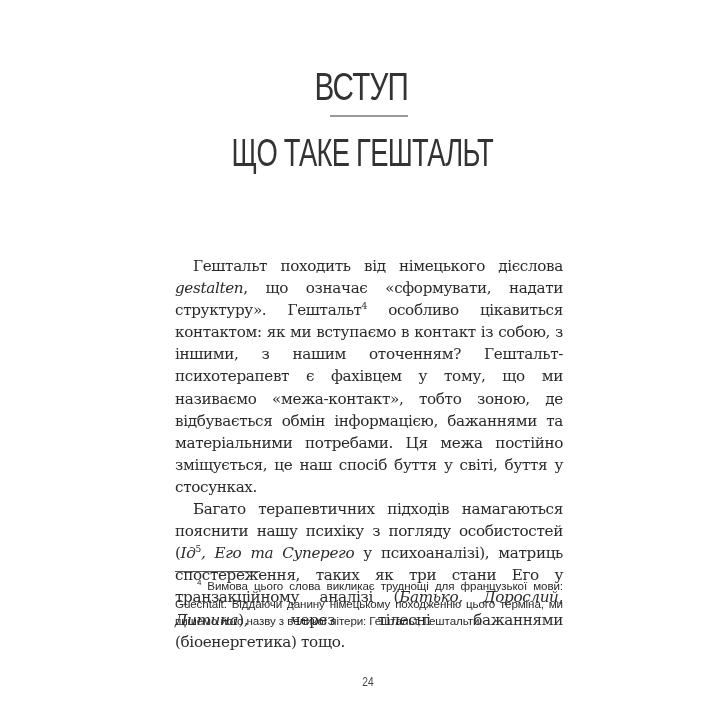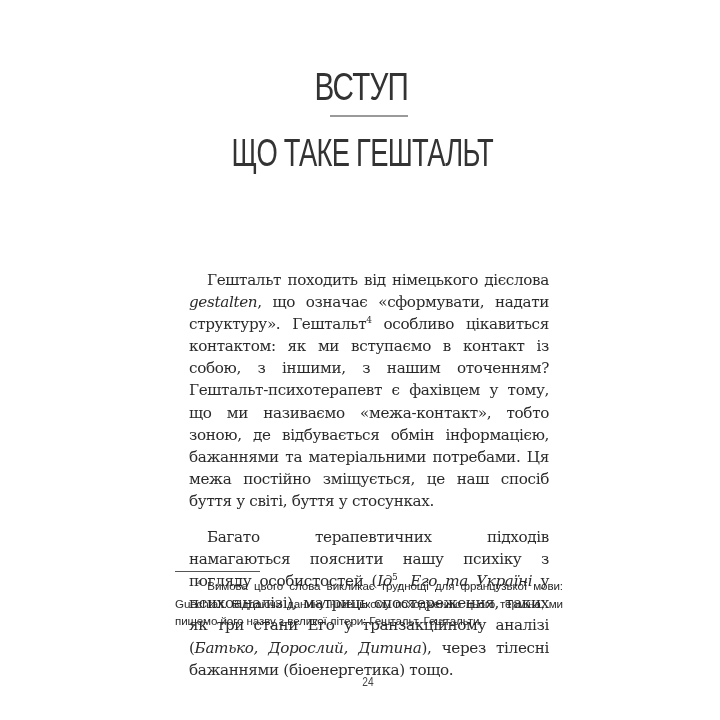--- a/index.html
+++ b/index.html
@@ -21,21 +21,21 @@
       position: absolute; left: 0; width: 720px; top: 132px; text-align: center;
       font-family: "Liberation Sans", sans-serif; font-size: 38px; letter-spacing: -1px;
       transform: scaleX(0.72); transform-origin: 368px 0; color: #333;
     }
     .body {
       position: absolute; left: 175px; top: 255px; width: 388px;
       font-family: "DejaVu Serif", serif; font-size: 15.2px; line-height: 22.1px;
       text-align: justify; color: #2a2a2a;
       letter-spacing: -0.35px;
     }
-    .body p { margin: 14px; text-indent: 18px; }
+    .body p { margin: 0; text-indent: 18px; }
     .body i { font-style: italic; }
     sup { font-size: 9px; line-height: 0; vertical-align: 6px; }
     .fn-rule {
       position: absolute; left: 175px; top: 571px; width: 85px; height: 1px; background: #555;
     }
     .footnotes {
       position: absolute; left: 175px; top: 577px; width: 388px;
       font-family: "Liberation Sans", sans-serif; font-size: 11.6px; line-height: 17.5px;
       text-align: justify; color: #2a2a2a; letter-spacing: -0.1px;
     }
@@ -50,21 +50,21 @@
 </head>
 <body>
 
 <div class="page">
   <div class="chapter">ВСТУП</div>
   <div class="rule"></div>
   <div class="title">ЩО ТАКЕ ГЕШТАЛЬТ</div>
 
   <div class="body">
     <p><span>Гештальт походить від німецького дієслова </span><i>gestalten</i><span>, що означає «сформувати, надати структуру». Гештальт</span><sup>4</sup><span> особливо цікавиться контактом: як ми вступаємо в контакт із собою, з іншими, з нашим оточенням? Гештальт-психотерапевт є фахівцем у тому, що ми називаємо «межа-контакт», тобто зоною, де відбувається обмін інформацією, бажаннями та матеріальними потребами. Ця межа постійно зміщується, це наш спосіб буття у світі, буття у стосунках.</span></p>
-    <p><span>Багато терапевтичних підходів намагаються пояснити нашу психіку з погляду особистостей (</span><i>Ід</i><sup>5</sup><i>, Его та Україні</i><span> у психоаналізі), матриць спостереження, таких як три стани Его у транзакційному аналізі (</span><i>Батько, Дорослий, Дитина</i><span>), через тілесні бажаннями (біоенергетика) тощо.</span></p>
+    <p><span>Багато терапевтичних підходів намагаються пояснити нашу психіку з погляду особистостей (</span><i>Ід</i><sup>5</sup><i>, Его та Суперего</i><span> у психоаналізі), матриць спостереження, таких як три стани Его у транзакційному аналізі (</span><i>Батько, Дорослий, Дитина</i><span>), через тілесні бажаннями (біоенергетика) тощо.</span></p>
   </div>
 
   <div class="fn-rule"></div>
 
   <div class="footnotes">
     <p><sup>4</sup><span>Вимова цього слова викликає труднощі для французької мови: Guéchtalt. Віддаючи данину німецькому походженню цього терміна, ми пишемо його назву з великої літери: Гештальт, Гештальти.</span></p>
   </div>
 
   <div class="pagenum">24</div>
 </div>

